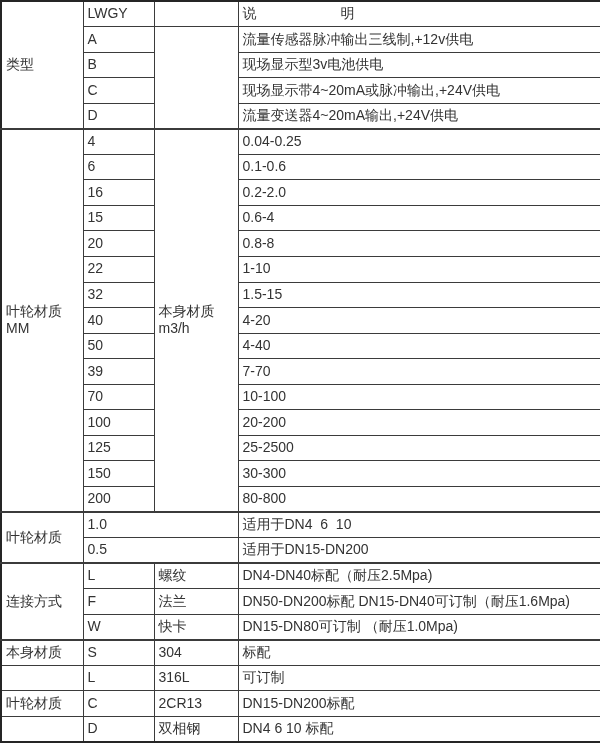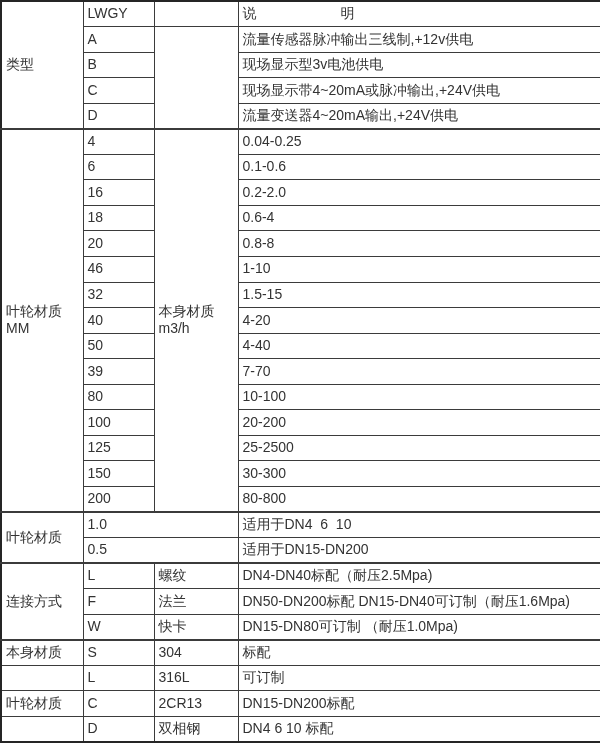--- a/index.html
+++ b/index.html
@@ -83,49 +83,49 @@
         </tr>
         <tr>
           <td class="col-code align-center">6</td>
           <td class="col-desc align-left">0.1-0.6</td>
         </tr>
         <tr>
           <td class="col-code align-center">16</td>
           <td class="col-desc align-left">0.2-2.0</td>
         </tr>
         <tr>
-          <td class="col-code align-center">18</td>
+          <td class="col-code align-center">15</td>
           <td class="col-desc align-left">0.6-4</td>
         </tr>
         <tr>
           <td class="col-code align-center">20</td>
           <td class="col-desc align-left">0.8-8</td>
         </tr>
         <tr>
-          <td class="col-code align-center">46</td>
+          <td class="col-code align-center">22</td>
           <td class="col-desc align-left">1-10</td>
         </tr>
         <tr>
           <td class="col-code align-center">32</td>
           <td class="col-desc align-left">1.5-15</td>
         </tr>
         <tr>
           <td class="col-code align-center">40</td>
           <td class="col-desc align-left">4-20</td>
         </tr>
         <tr>
           <td class="col-code align-center">50</td>
           <td class="col-desc align-left">4-40</td>
         </tr>
         <tr>
           <td class="col-code align-center">39</td>
           <td class="col-desc align-left">7-70</td>
         </tr>
         <tr>
-          <td class="col-code align-center">80</td>
+          <td class="col-code align-center">70</td>
           <td class="col-desc align-left">10-100</td>
         </tr>
         <tr>
           <td class="col-code align-center">100</td>
           <td class="col-desc align-left">20-200</td>
         </tr>
         <tr>
           <td class="col-code align-center">125</td>
           <td class="col-desc align-left">25-2500</td>
         </tr>

